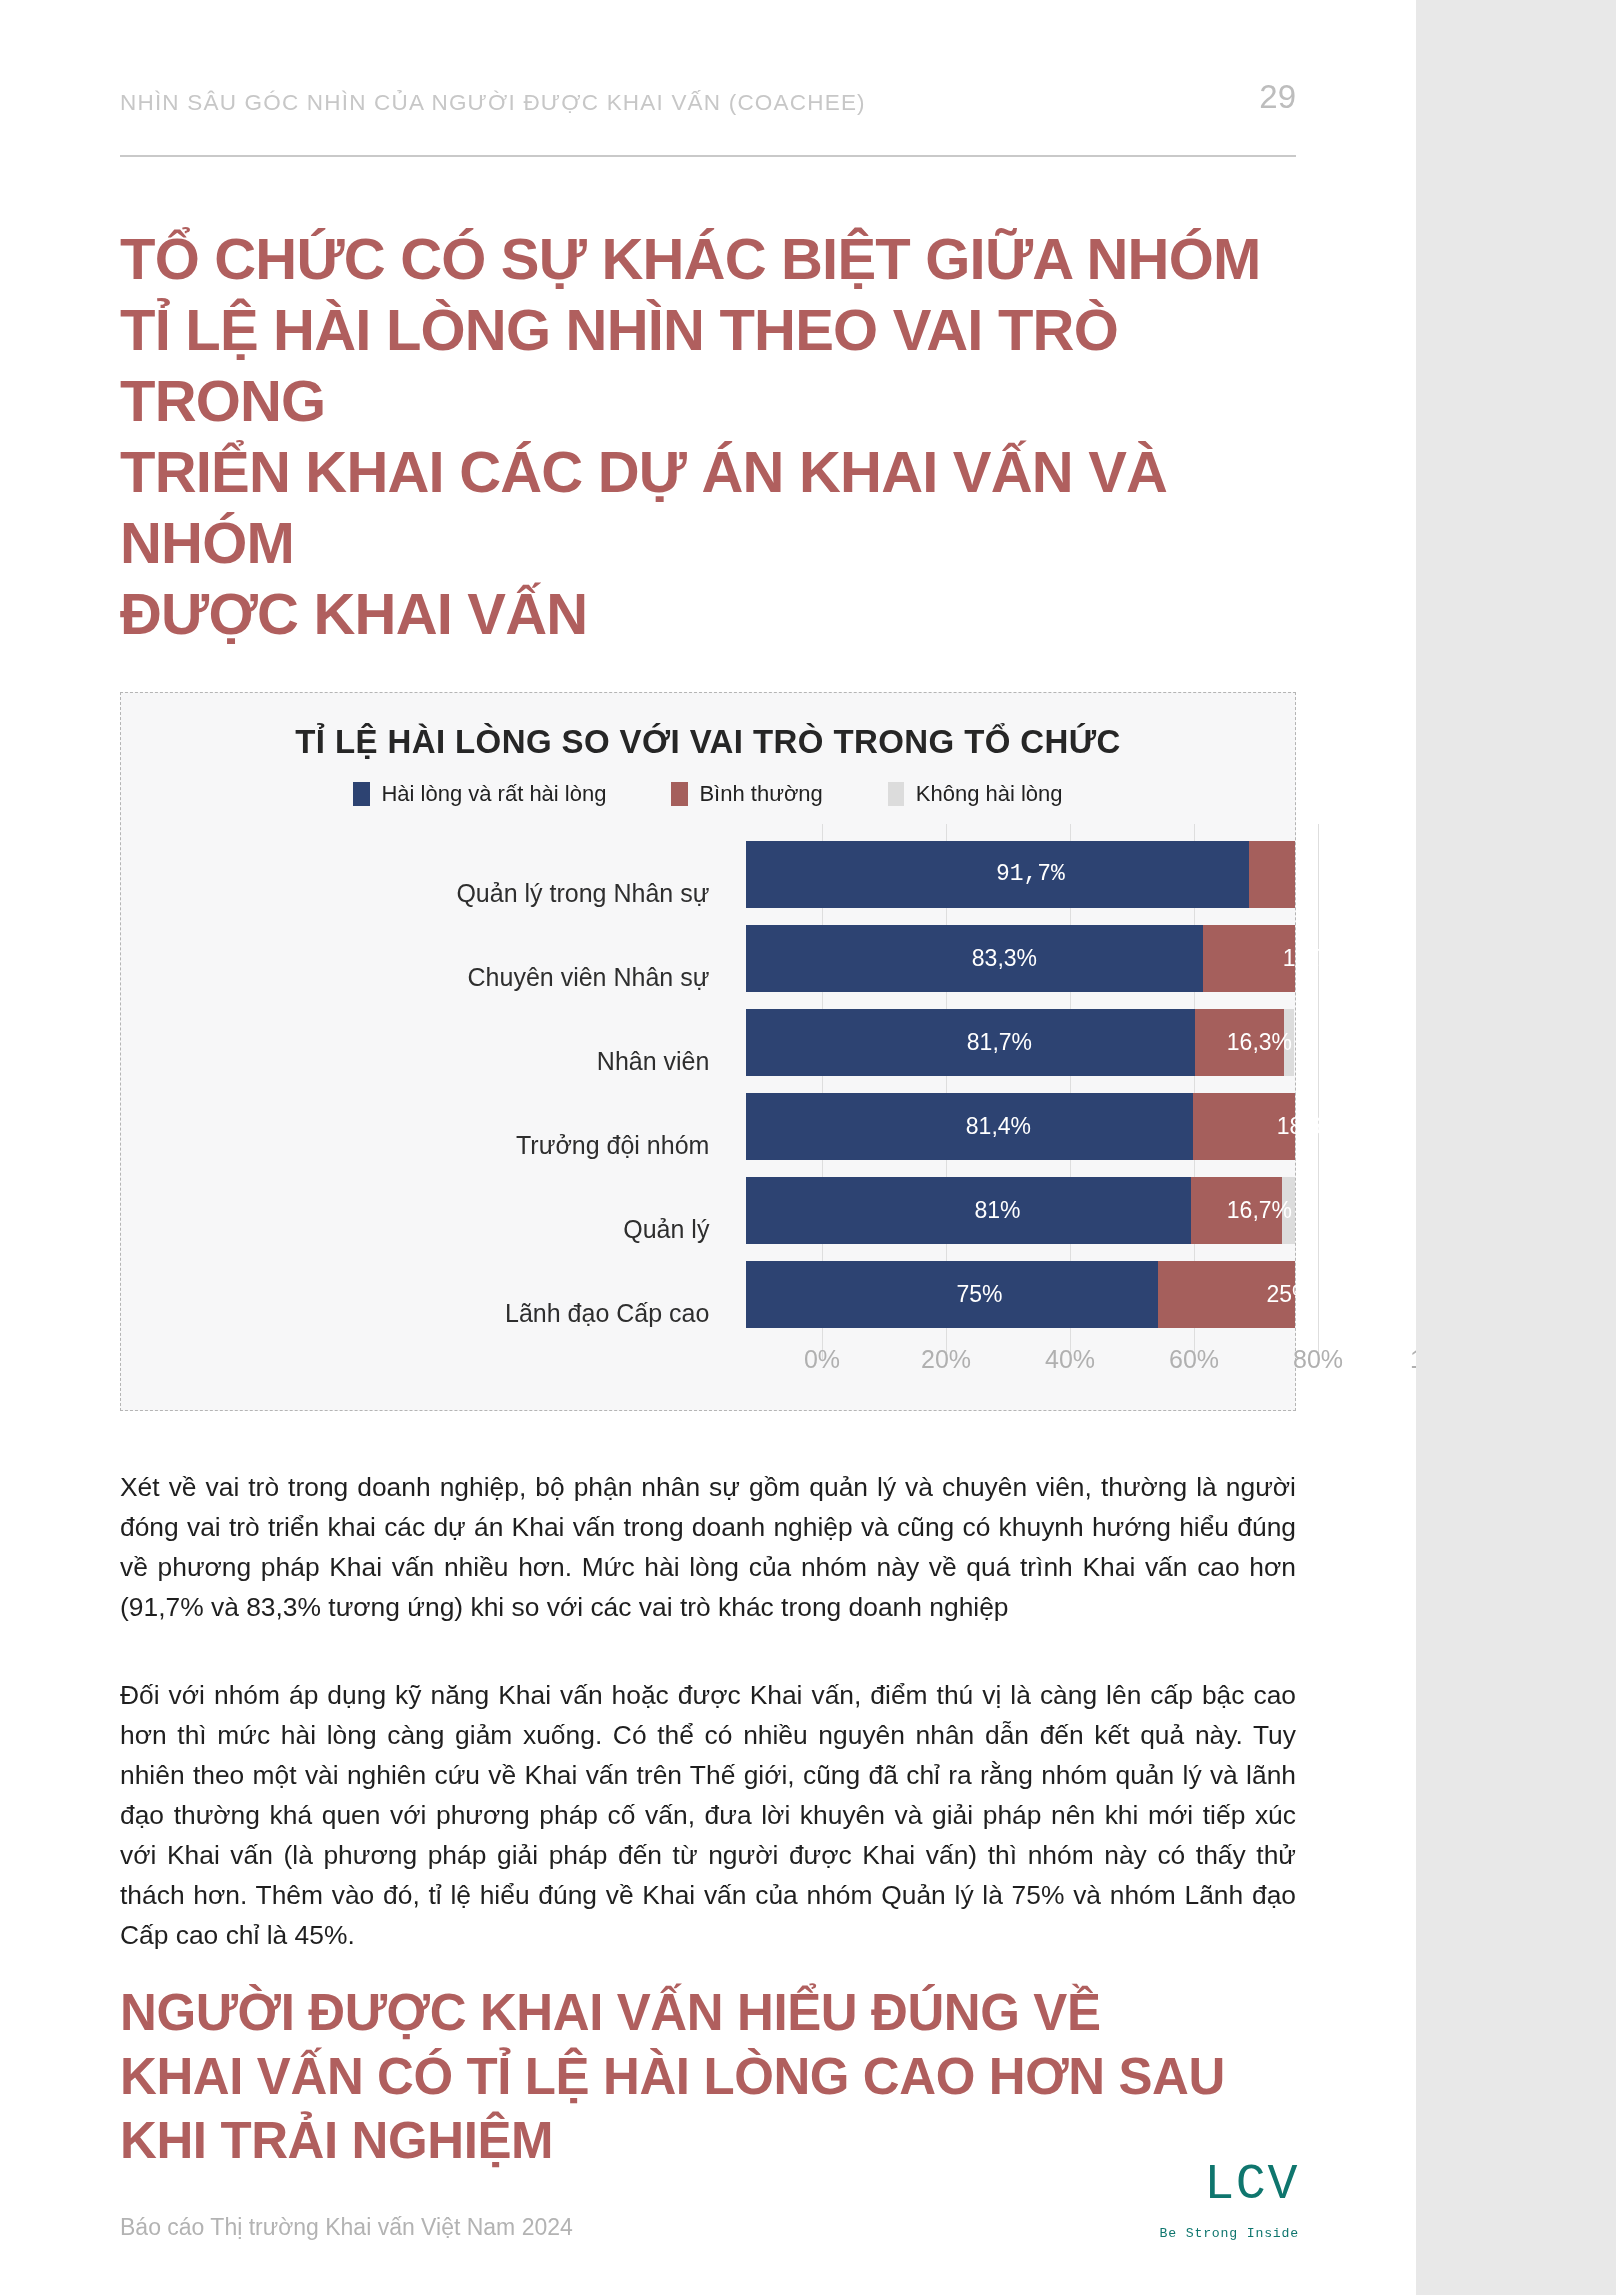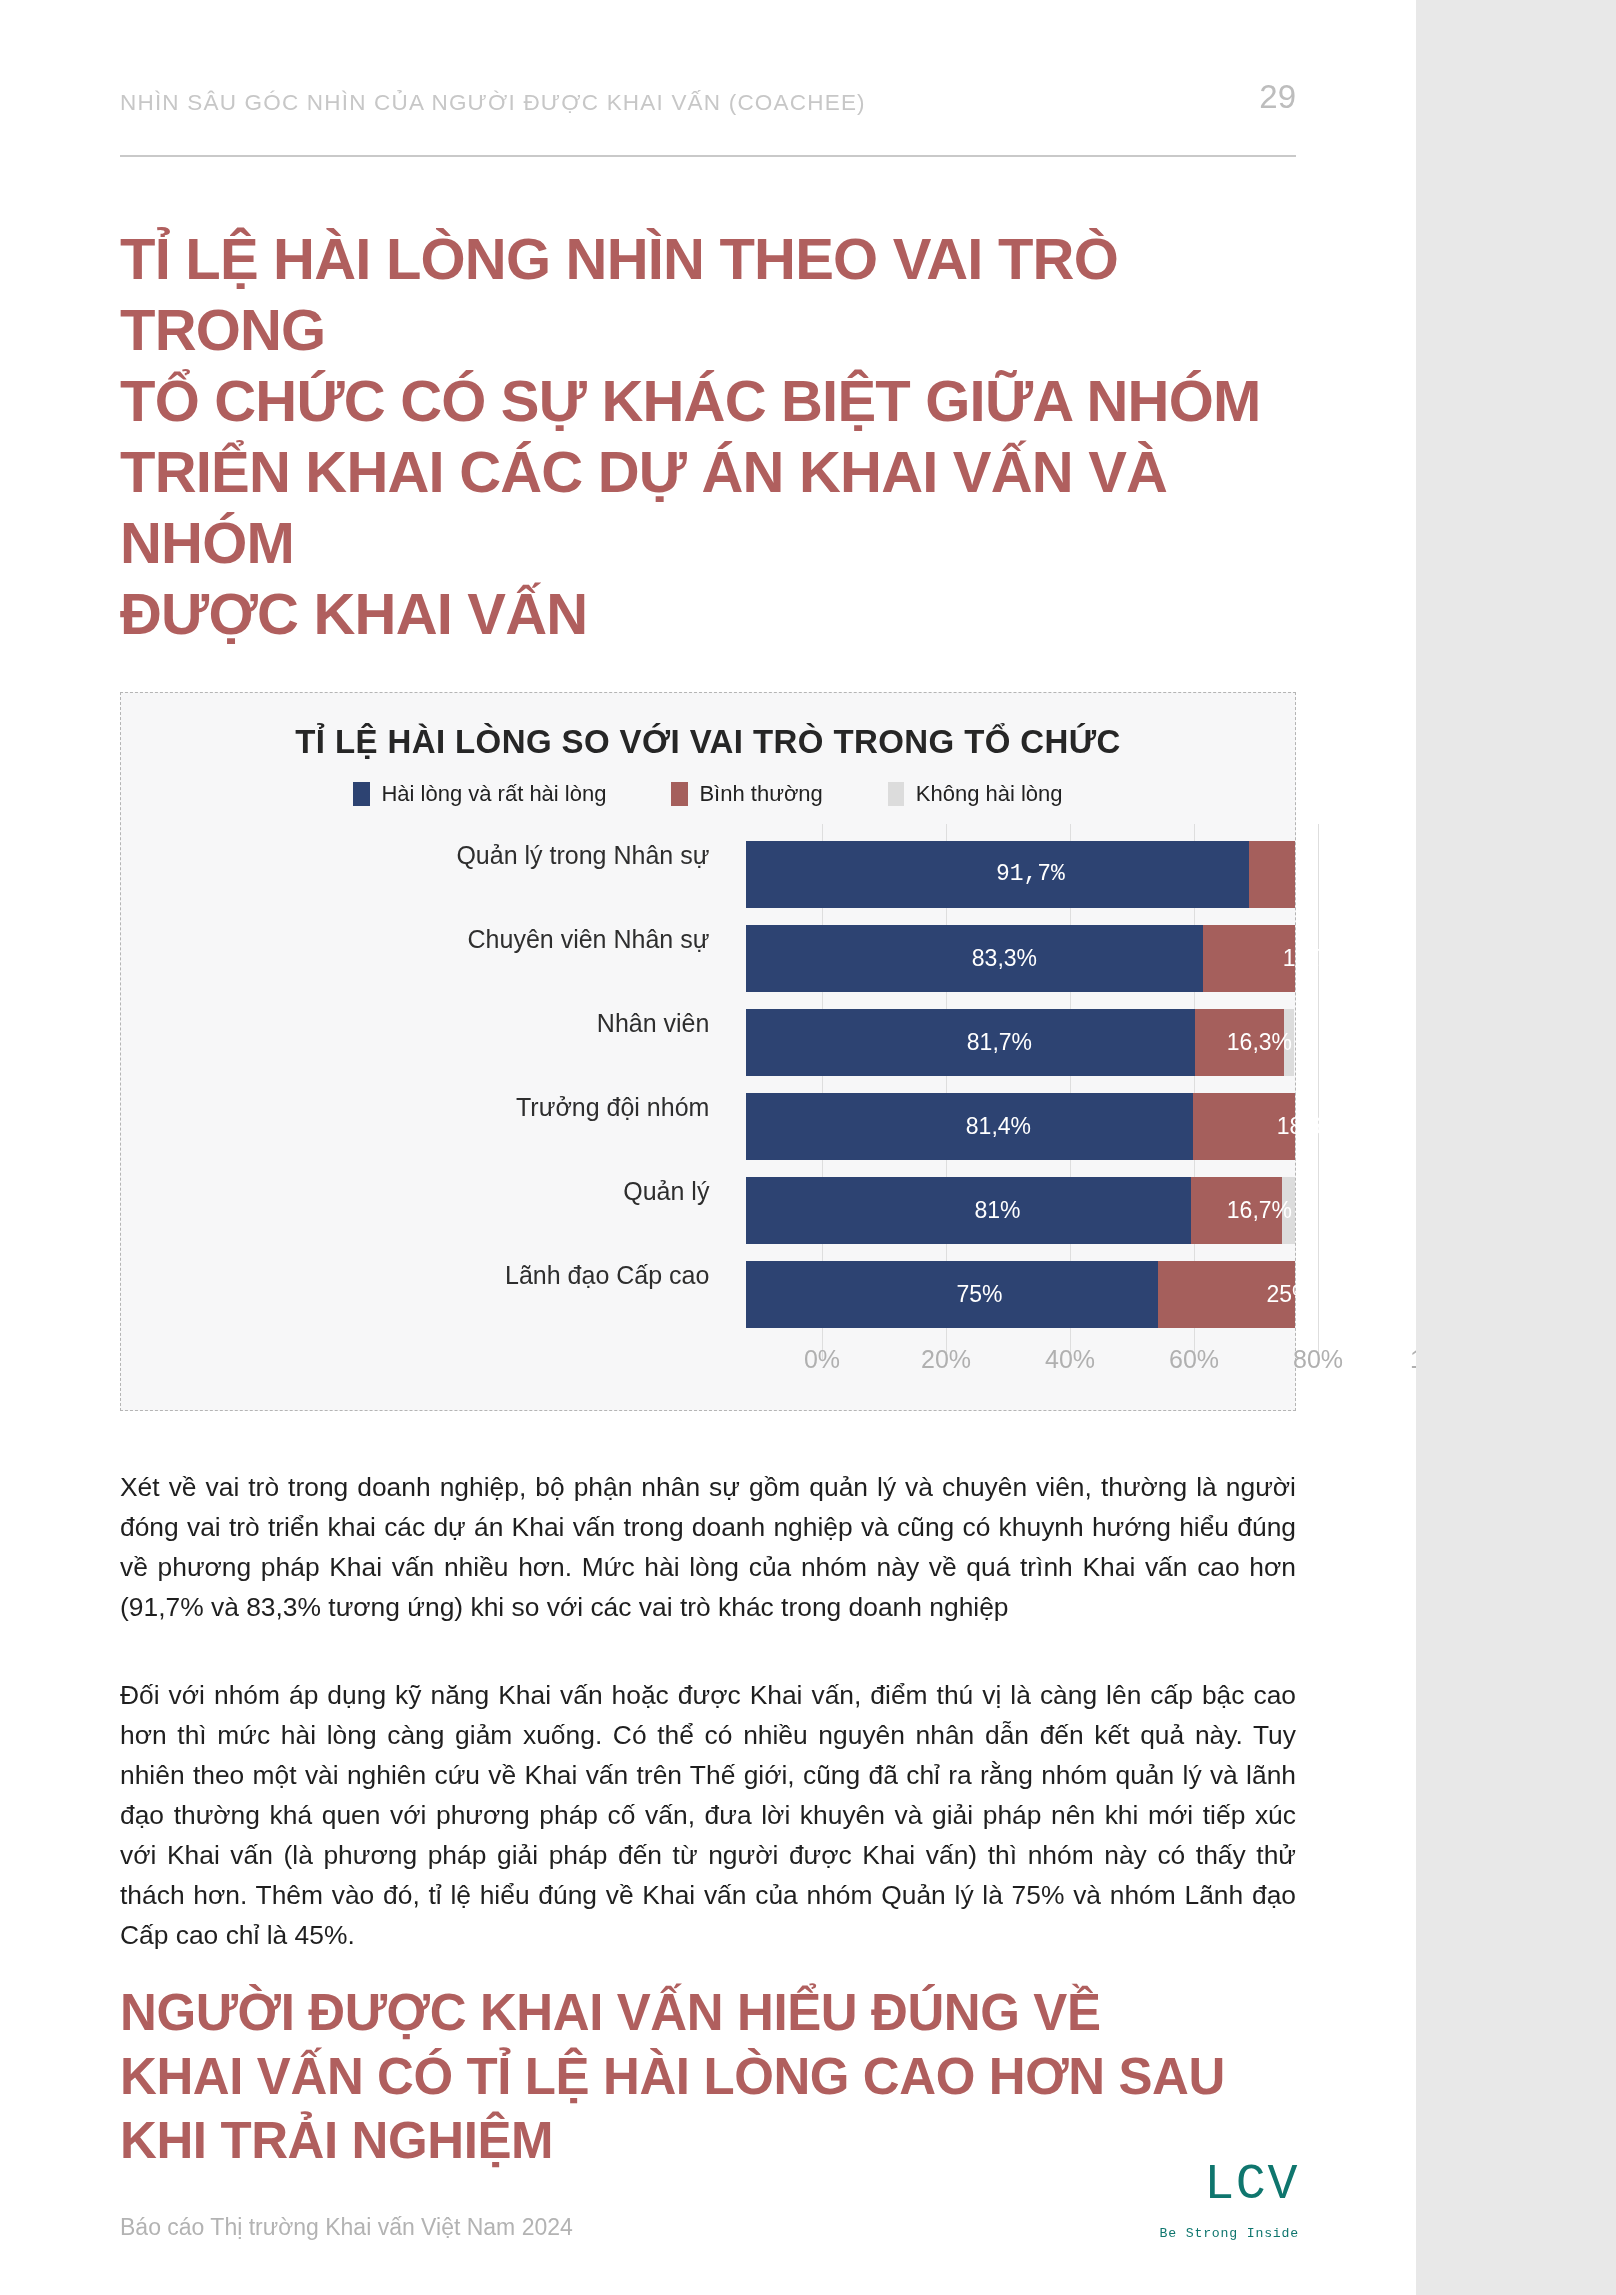--- a/index.html
+++ b/index.html
@@ -32,21 +32,21 @@
   .chart-title{text-align:center;margin-top:29.5px;font-size:33px;font-weight:bold;color:#262626;letter-spacing:0.4px;}
   .legend{display:flex;justify-content:center;gap:65px;margin-top:20px;}
   .legend-item{display:flex;align-items:center;gap:11.7px;font-size:22px;color:#222;}
   .swatch{width:16.3px;height:24px;flex:none;}
 
   .plot{margin-top:34px;position:relative;}
   .grid{position:absolute;left:701px;width:620px;top:-17px;height:536px;}
   .gridline{position:absolute;top:0;bottom:0;width:0.8px;background:#dedede;}
   .gridline.last{background:#c6c6c6;width:1.6px;}
 
-  .row{display:flex;align-items:flex-start;height:67px;margin-bottom:17px;position:relative;}
+  .row{display:flex;align-items:flex-end;height:67px;margin-bottom:17px;position:relative;}
   .row-label{width:665px;text-align:right;font-size:25px;color:#2e2e2e;}
   .bars{position:relative;width:620px;height:67px;margin-left:37px;}
   .seg{position:absolute;top:0;height:67px;}
   .seg-label{
     position:absolute;top:50%;transform:translate(-50%,-50%);
     color:#ffffff;font-size:23px;white-space:nowrap;
   }
   .axis{position:relative;margin-left:701px;width:620px;height:36px;margin-top:9.3px;}
   .tick{position:absolute;transform:translateX(-50%);font-size:25px;color:#b0b0b0;white-space:nowrap;}
 
@@ -68,22 +68,22 @@
 <div class="page">
   <div class="content">
 
     <div class="header">
       <div class="header-title">NHÌN SÂU GÓC NHÌN CỦA NGƯỜI ĐƯỢC KHAI VẤN (COACHEE)</div>
       <div class="page-number">29</div>
     </div>
     <hr class="header-rule">
 
     <div class="main-title">
+      <div class="line">TỔ CHỨC CÓ SỰ KHÁC BIỆT GIỮA NHÓM</div>
       <div class="line">TỈ LỆ HÀI LÒNG NHÌN THEO VAI TRÒ TRONG</div>
-      <div class="line">TỔ CHỨC CÓ SỰ KHÁC BIỆT GIỮA NHÓM</div>
       <div class="line">TRIỂN KHAI CÁC DỰ ÁN KHAI VẤN VÀ NHÓM</div>
       <div class="line">ĐƯỢC KHAI VẤN</div>
     </div>
 
     <div class="chart-box">
       <div class="chart-title">TỈ LỆ HÀI LÒNG SO VỚI VAI TRÒ TRONG TỔ CHỨC</div>
 
       <div class="legend">
         <div class="legend-item">
           <span class="swatch" style="background: rgb(45, 67, 114);"></span>

